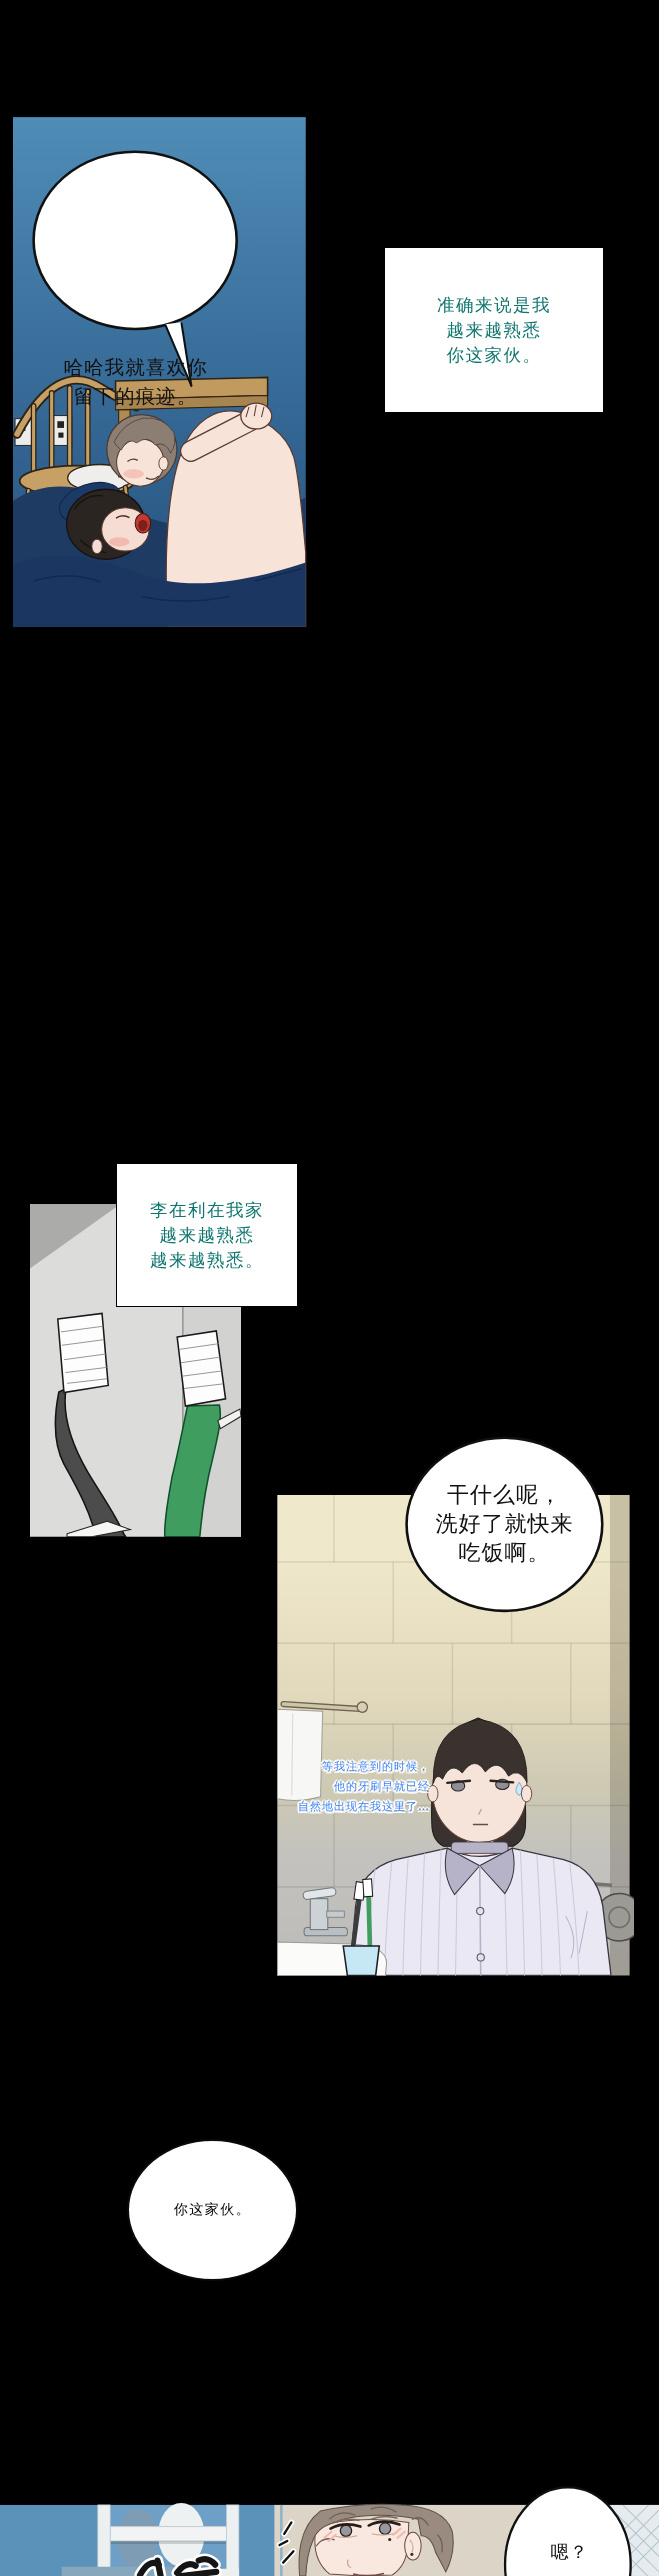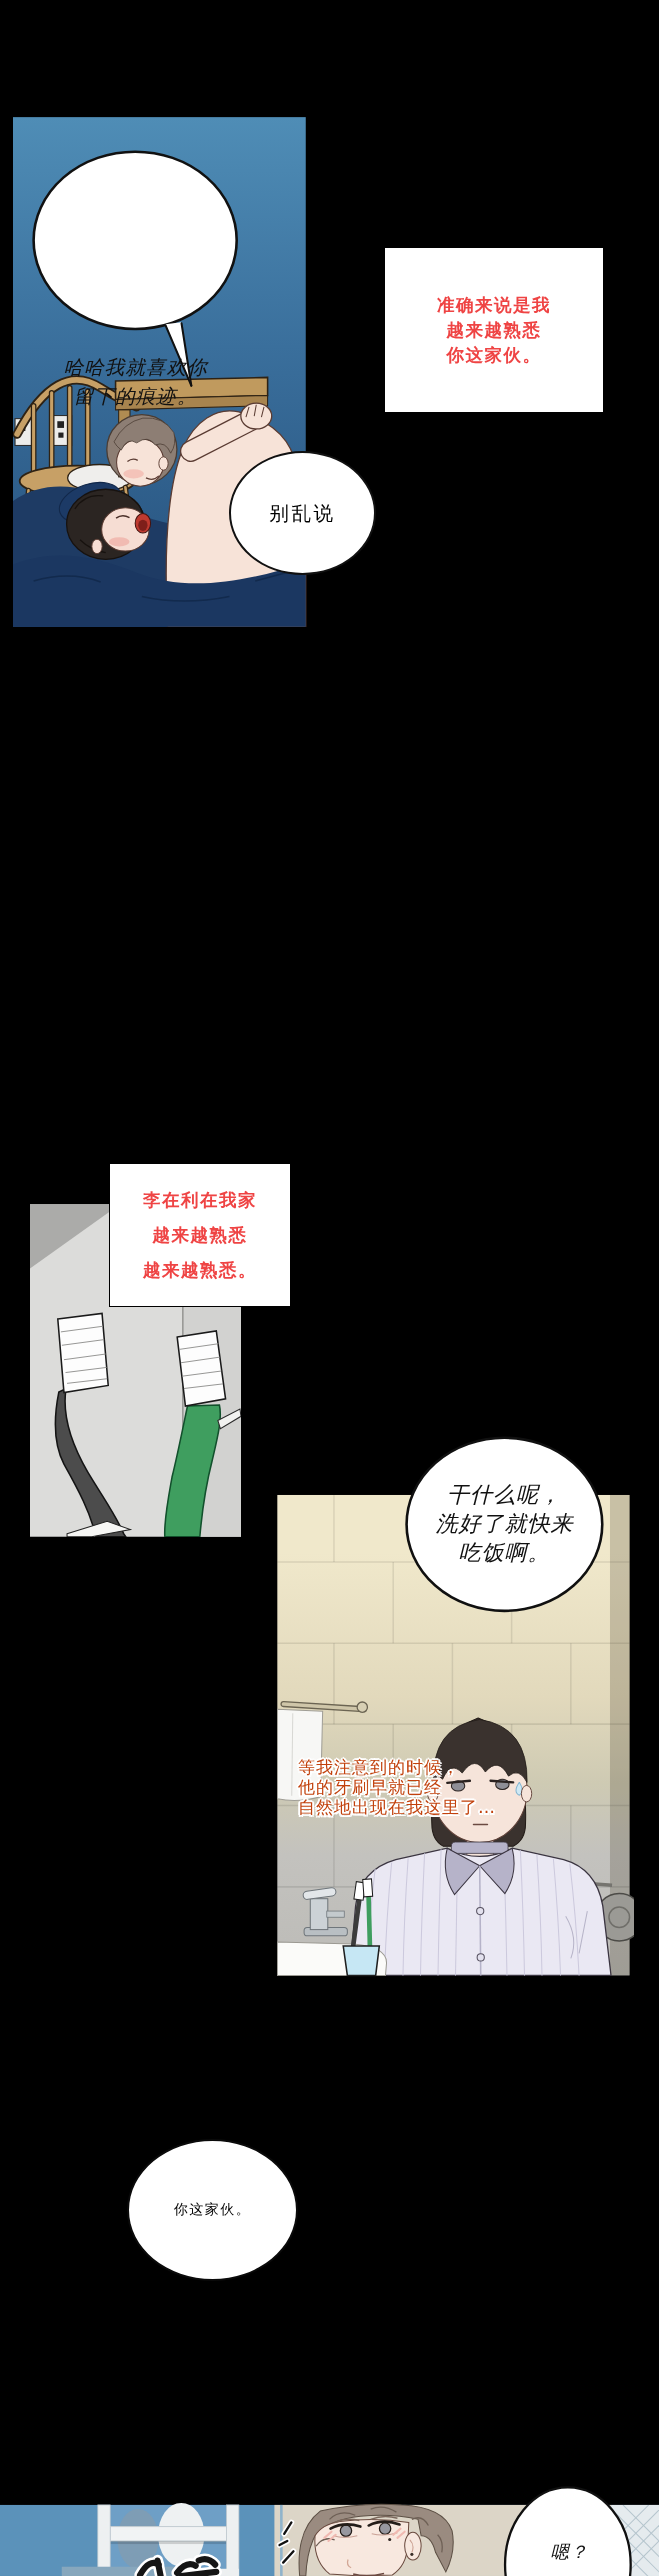--- a/index.html
+++ b/index.html
@@ -2,32 +2,32 @@
 <html style="font-size:8.2px"><head>
 <meta charset="utf-8">
 <style>
   html,body{margin:0;padding:0;background:#000;}
   .page{position:relative;width:659px;height:2576px;background:#000;overflow:hidden;
         font-family:"DejaVu Sans","Liberation Sans",sans-serif;}
   .abs{position:absolute;}
   svg{display:block;}
   
   .btxt{position:absolute;color:#111;text-align:center;z-index:30;}
-  .btxt .ln{white-space:nowrap;font-style:italic;}
+  .btxt .ln{white-space:nowrap;}
   .bubble{position:absolute;background:#fff;border:2.6px solid #111;border-radius:50%;
           z-index:20;display:flex;align-items:center;justify-content:center;}
   .caption{position:absolute;background:#fff;border:1.5px solid #000;z-index:20;
            display:flex;flex-direction:column;align-items:center;justify-content:center;}
-  .caption .ln{font-size:17.5px;line-height:25px;letter-spacing:1.5px;color:#ef4444;white-space:nowrap;font-weight:bold;}
+  .caption .ln{font-size:17.5px;line-height:25px;letter-spacing:1.5px;color:#0f766e;white-space:nowrap;}
   .t-b1{font-size:19.6px;line-height:29px;letter-spacing:1px;}
   .t-b2{font-size:19.6px;letter-spacing:2.6px;}
   .t-b3{font-size:22px;line-height:29px;letter-spacing:1px;}
   .t-b4{font-size:14px;letter-spacing:1.5px;}
   .t-b5{font-size:18px;letter-spacing:1px;}
-  .t-nar{font-size:17px;line-height:20px;letter-spacing:1px;text-align:left;color:#c2410c;
+  .t-nar{font-size:11px;line-height:20px;letter-spacing:1px;text-align:right;color:#3b82f6;
          text-shadow:-1.5px -1.5px 0 #fff,1.5px -1.5px 0 #fff,-1.5px 1.5px 0 #fff,1.5px 1.5px 0 #fff,
                      -2.1px 0 0 #fff,2.1px 0 0 #fff,0 -2.1px 0 #fff,0 2.1px 0 #fff;}
 </style>
 </head>
 <body>
 
 <div class="page">
 
   <div class="abs" style="left:13.4px;top:117px;z-index:10">
     <svg width="368" height="510" viewBox="0 0 714 989">
@@ -120,23 +120,20 @@
     <div class="ln">哈哈我就喜欢你</div>
     <div class="ln">留下的痕迹。</div>
   </div>
 
   <div class="caption" style="left:384px;top:247px;width:218px;height:164px;">
     <div class="ln">准确来说是我</div>
     <div class="ln">越来越熟悉</div>
     <div class="ln">你这家伙。</div>
   </div>
 
-  <div class="bubble" style="left:229px;top:451px;width:143px;height:120px;">
-    <span class="t-b2">别乱说</span>
-  </div>
 
   <div class="abs" style="left:30px;top:1204px;z-index:10">
     <svg width="211" height="333" viewBox="0 0 410 646">
       <rect x="0" y="0" width="410" height="646" fill="#dcdcda"></rect>
       <rect x="297" y="0" width="113" height="646" fill="#d2d2d0"></rect>
       <line x1="297" y1="160" x2="297" y2="646" stroke="#8a8a87" stroke-width="2.5"></line>
       <polygon points="0,0 175,0 0,125" fill="#ababa9"></polygon>
 
       <g>
         <path d="M 70 358 C 62 410 80 465 112 520 C 142 570 168 606 182 640 L 186 646 L 128 646 C 118 600 94 555 66 505 C 44 462 48 405 56 365 Z" fill="#4c4c4c" stroke="#141414" stroke-width="3"></path>
@@ -148,21 +145,21 @@
         <path d="M 306 392 C 296 440 286 490 276 530 C 268 575 260 615 262 646 L 330 646 C 334 600 342 545 354 498 C 364 455 374 416 368 390 Z" fill="#3f9e5f" stroke="#12502c" stroke-width="3"></path>
         <polygon points="286,258 362,246 380,378 302,392" fill="#fdfdfd" stroke="#1a1a1a" stroke-width="3"></polygon>
         <path d="M 290 282 L 366 271 M 293 308 L 369 297 M 296 334 L 372 324 M 299 358 L 375 349" stroke="#8f8f8d" stroke-width="1.8" fill="none"></path>
       </g>
 
       <polygon points="365,420 408,398 410,412 370,436" fill="#f2f2f0" stroke="#2a2a2a" stroke-width="2"></polygon>
       <polygon points="72,640 150,616 195,632 120,646 72,646" fill="#f6f6f4" stroke="#222" stroke-width="2"></polygon>
     </svg>
   </div>
 
-  <div class="caption" style="left:109px;top:1163px;width:180px;height:142px;gap:10px;">
+  <div class="caption" style="left:116px;top:1163px;width:180px;height:142px;">
     <div class="ln">李在利在我家</div>
     <div class="ln">越来越熟悉</div>
     <div class="ln">越来越熟悉。</div>
   </div>
 
   <div class="abs" style="left:277px;top:1427px;z-index:10">
     <svg width="357" height="551" viewBox="0 0 692 1070">
       <defs>
         <linearGradient id="p3bg" x1="0" y1="0" x2="0" y2="1">
           <stop offset="0.12" stop-color="#f0e8cb"></stop>

